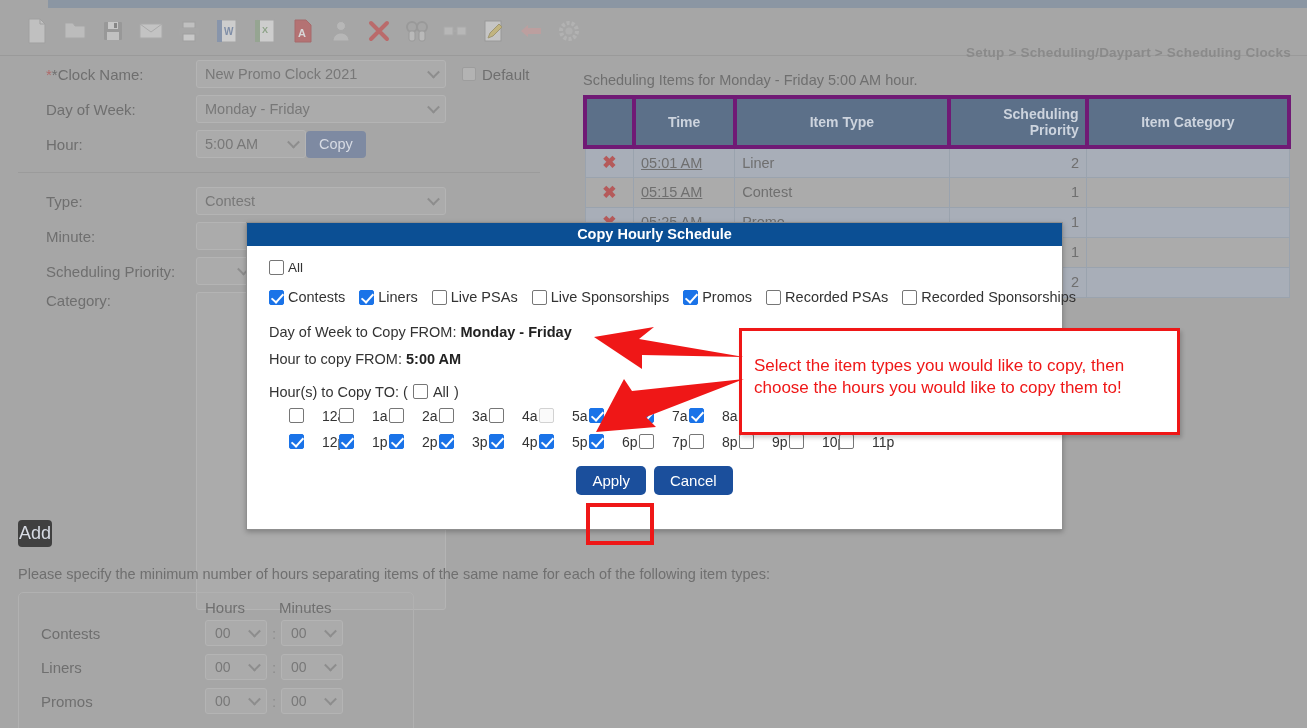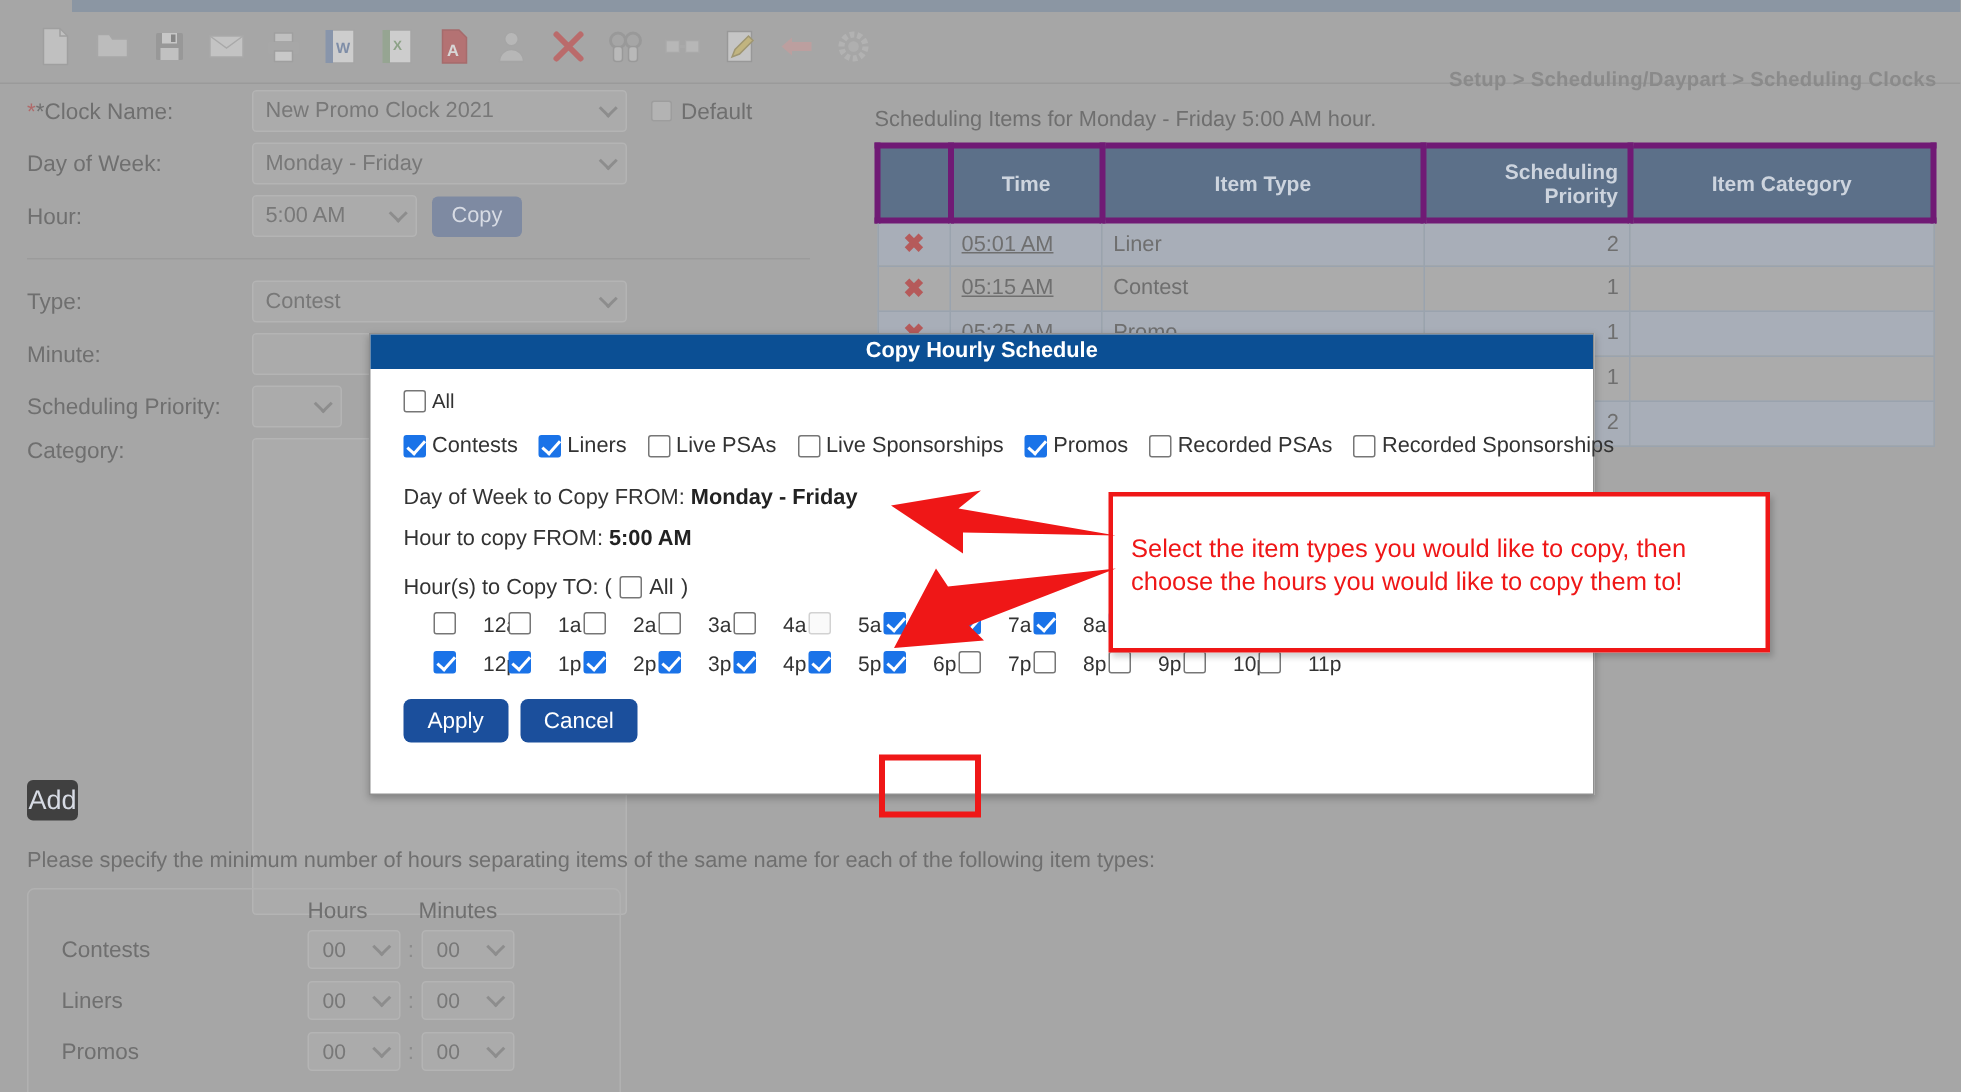--- a/index.html
+++ b/index.html
@@ -28,41 +28,41 @@
   .tb-ic svg { display:block; }
 
   .breadcrumb {
     position:absolute; right:16px; top:37px;
     font-size:13.5px; font-weight:bold; color:#8a8a8a;
     letter-spacing:.2px;
   }
 
   
   .form-area { position:absolute; left:0; top:60px; width:560px; }
-  .frow { display:flex; align-items:center; margin-bottom:7px; height:28px; }
+  .frow { display:flex; align-items:center; margin-bottom:7px; height:28px;padding-left:28px; }
   .flabel { width:168px; padding-left:18px; font-size:15px; color:#6f6f6f; }
   .flabel .star { color:#b06a6a; }
   .ctl {
     height:28px; border:1px solid #b4b4b4; border-radius:3px;
     background:#ababab; color:#787878; font-size:14.5px;
     display:flex; align-items:center; padding:0 8px; position:relative;
   }
   .ctl.sel { padding-right:26px; }
   .chev { position:absolute; right:7px; top:50%; width:9px; height:9px;
           border-right:2px solid #8d8d8d; border-bottom:2px solid #8d8d8d;
           transform:translateY(-70%) rotate(45deg); }
   .w250 { width:250px; }
   .w110 { width:110px; }
   .w60  { width:60px; }
 
   .cb-default { display:flex; align-items:center; gap:6px; margin-left:16px; font-size:15px; color:#6f6f6f; }
   .box-empty { width:14px; height:14px; border:1px solid #9d9d9d; background:#b3b3b3; border-radius:2px; }
 
   .copy-btn {
-    margin-left:10px; height:27px; padding:0 13px;
+    height:27px; padding:0 13px;
     background:#7e8aa2; color:#d7dbe4; font-size:14.5px;
     border:none; border-radius:4px; line-height:27px; text-align:center;
   }
   .hr { width:522px; height:1px; background:#9b9b9b; margin:14px 0 14px 18px; }
 
   .txtarea { width:250px; height:318px; border:1px solid #b4b4b4; border-radius:3px; background:#ababab; }
   .add-btn {
     position:absolute; left:18px; top:460px;
     width:34px; height:27px; background:#404040; color:#d7dbe4;
     font-size:18px; border-radius:4px; text-align:center; line-height:27px;
@@ -131,21 +131,21 @@
   .type-item { display:flex; align-items:center; gap:4px; margin-right:9px; white-space:nowrap; }
   .meta { margin-top:14px; line-height:1.85; }
   .meta b { color:#222; }
   .hours-to { margin-top:11px; display:flex; align-items:center; gap:5px; }
 
   .hour-grid { margin-top:8px; padding-left:20px; }
   .hour-line { display:flex; align-items:center; margin-bottom:10px; }
   .hour-item { display:flex; align-items:center; gap:18px; width:50px; }
   .hour-item span { font-size:14px; color:#333; }
 
-  .modal-actions { margin-top:16px; display:flex; justify-content:flex-start; gap:8px; }
+  .modal-actions { margin-top:16px; display:flex; justify-content:center; gap:8px; }
   .mbtn { background:#1b4f9c; color:#fff; border:none; border-radius:5px;
           font-size:15px; padding:6px 16px; font-family:"Liberation Sans", sans-serif; }
 
   
   .anno-box {
     position:absolute; left:739px; top:328px; width:441px; height:107px;
     border:3px solid #ef1717; background:#fff; z-index:60;
     padding:24px 12px; color:#ef1717; font-size:17px; line-height:1.32;
     box-shadow:2px 3px 4px rgba(0,0,0,.18);
   }

